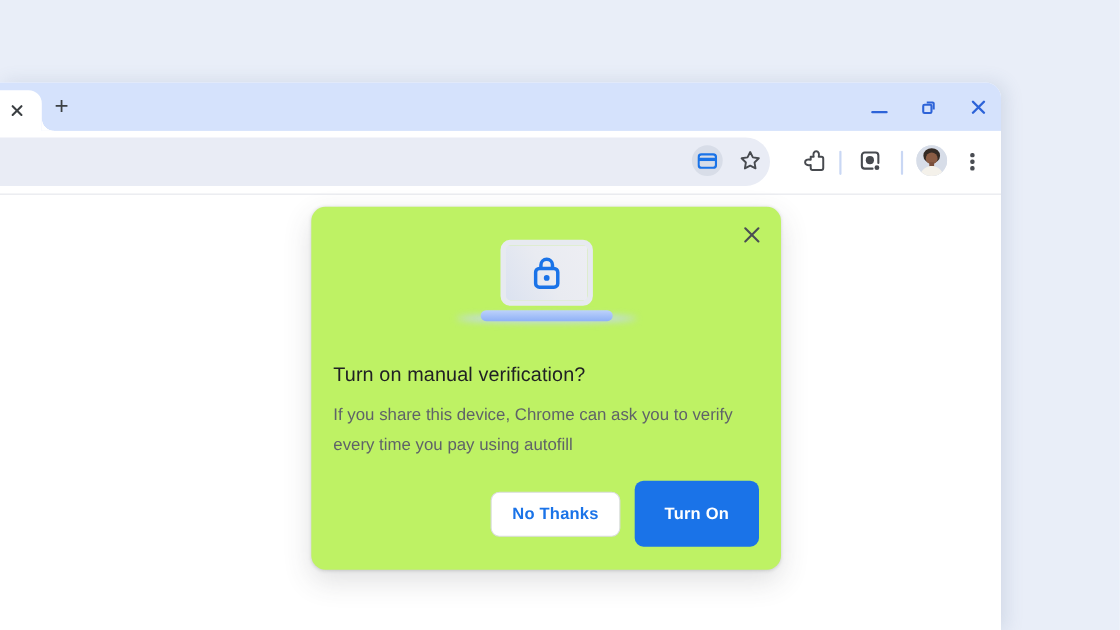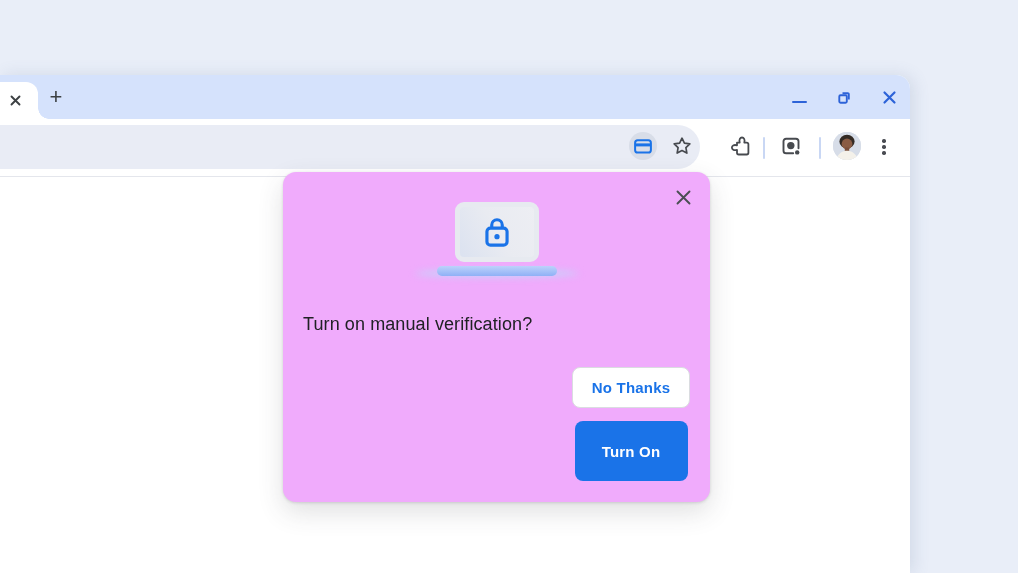--- a/index.html
+++ b/index.html
@@ -92,23 +92,23 @@
     width: 12px; height: 28px;
     display: flex; flex-direction: column; align-items: center; justify-content: center; gap: 2.8px;
     cursor: pointer;
   }
   .kebab span { width: 3.4px; height: 3.4px; border-radius: 50%; background: #494c52; }
 
   .content { height: 395px; background: #fff; }
 
   
   .dialog {
-    position: absolute; left: 283px; top: 172px;
+    position: absolute; left: 283px; top: 188px;
     width: 427px; height: 330px;
-    background: #f0abfc; border-radius: 13px;
+    background: #bef264; border-radius: 13px;
     box-shadow: 0 1px 3px rgba(60,64,67,.18), 0 10px 26px rgba(60,64,67,.16);
     z-index: 5;
   }
   .dialog-close {
     position: absolute; top: 11px; right: 13px;
     width: 28px; height: 28px;
     display: flex; align-items: center; justify-content: center;
     cursor: pointer;
   }
   .illustration { padding-top: 30px; display: flex; flex-direction: column; align-items: center; }
@@ -135,21 +135,21 @@
     color: #202124; letter-spacing: .1px;
   }
   .dialog-body {
     margin: 13px 22px 0 20px;
     max-width: 390px;
     font-size: 15.3px; line-height: 27px;
     color: #5f6368;
   }
   .dialog-actions {
     position: absolute; right: 20px; bottom: 21px;
-    display: flex; align-items: center; gap: 13px; flex-direction: column;
+    display: flex; align-items: center; gap: 13px;
   }
   .btn {
     display: flex; align-items: center; justify-content: center;
     border-radius: 8px; font-family: inherit;
     font-size: 15px; font-weight: 600; letter-spacing: .2px;
     cursor: pointer;
   }
   .btn-secondary {
     width: 118px; height: 41px;
     background: #fff; border: 1px solid #dadce0; color: #1a73e8;
@@ -253,18 +253,19 @@
         <path d="M10 15 v-4 a6 6 0 0 1 12 0 v4" stroke="#1a73e8" stroke-width="3.6" fill="none"></path>
         <rect x="4.5" y="14.5" width="23" height="19.5" rx="4" stroke="#1a73e8" stroke-width="3.6" fill="none"></rect>
         <circle cx="16" cy="24.3" r="3" fill="#1a73e8"></circle>
       </svg>
     </div>
     <div class="laptop-base"></div>
     <div class="base-shadow"></div>
   </div>
 
   <div class="dialog-title">Turn on manual verification?</div>
+  <div class="dialog-body">If you share this device, Chrome can ask you to verify every time you pay using autofill</div>
 
   <div class="dialog-actions">
     <button class="btn btn-secondary">No Thanks</button>
     <button class="btn btn-primary">Turn On</button>
   </div>
 </div>
 
 </body></html>

